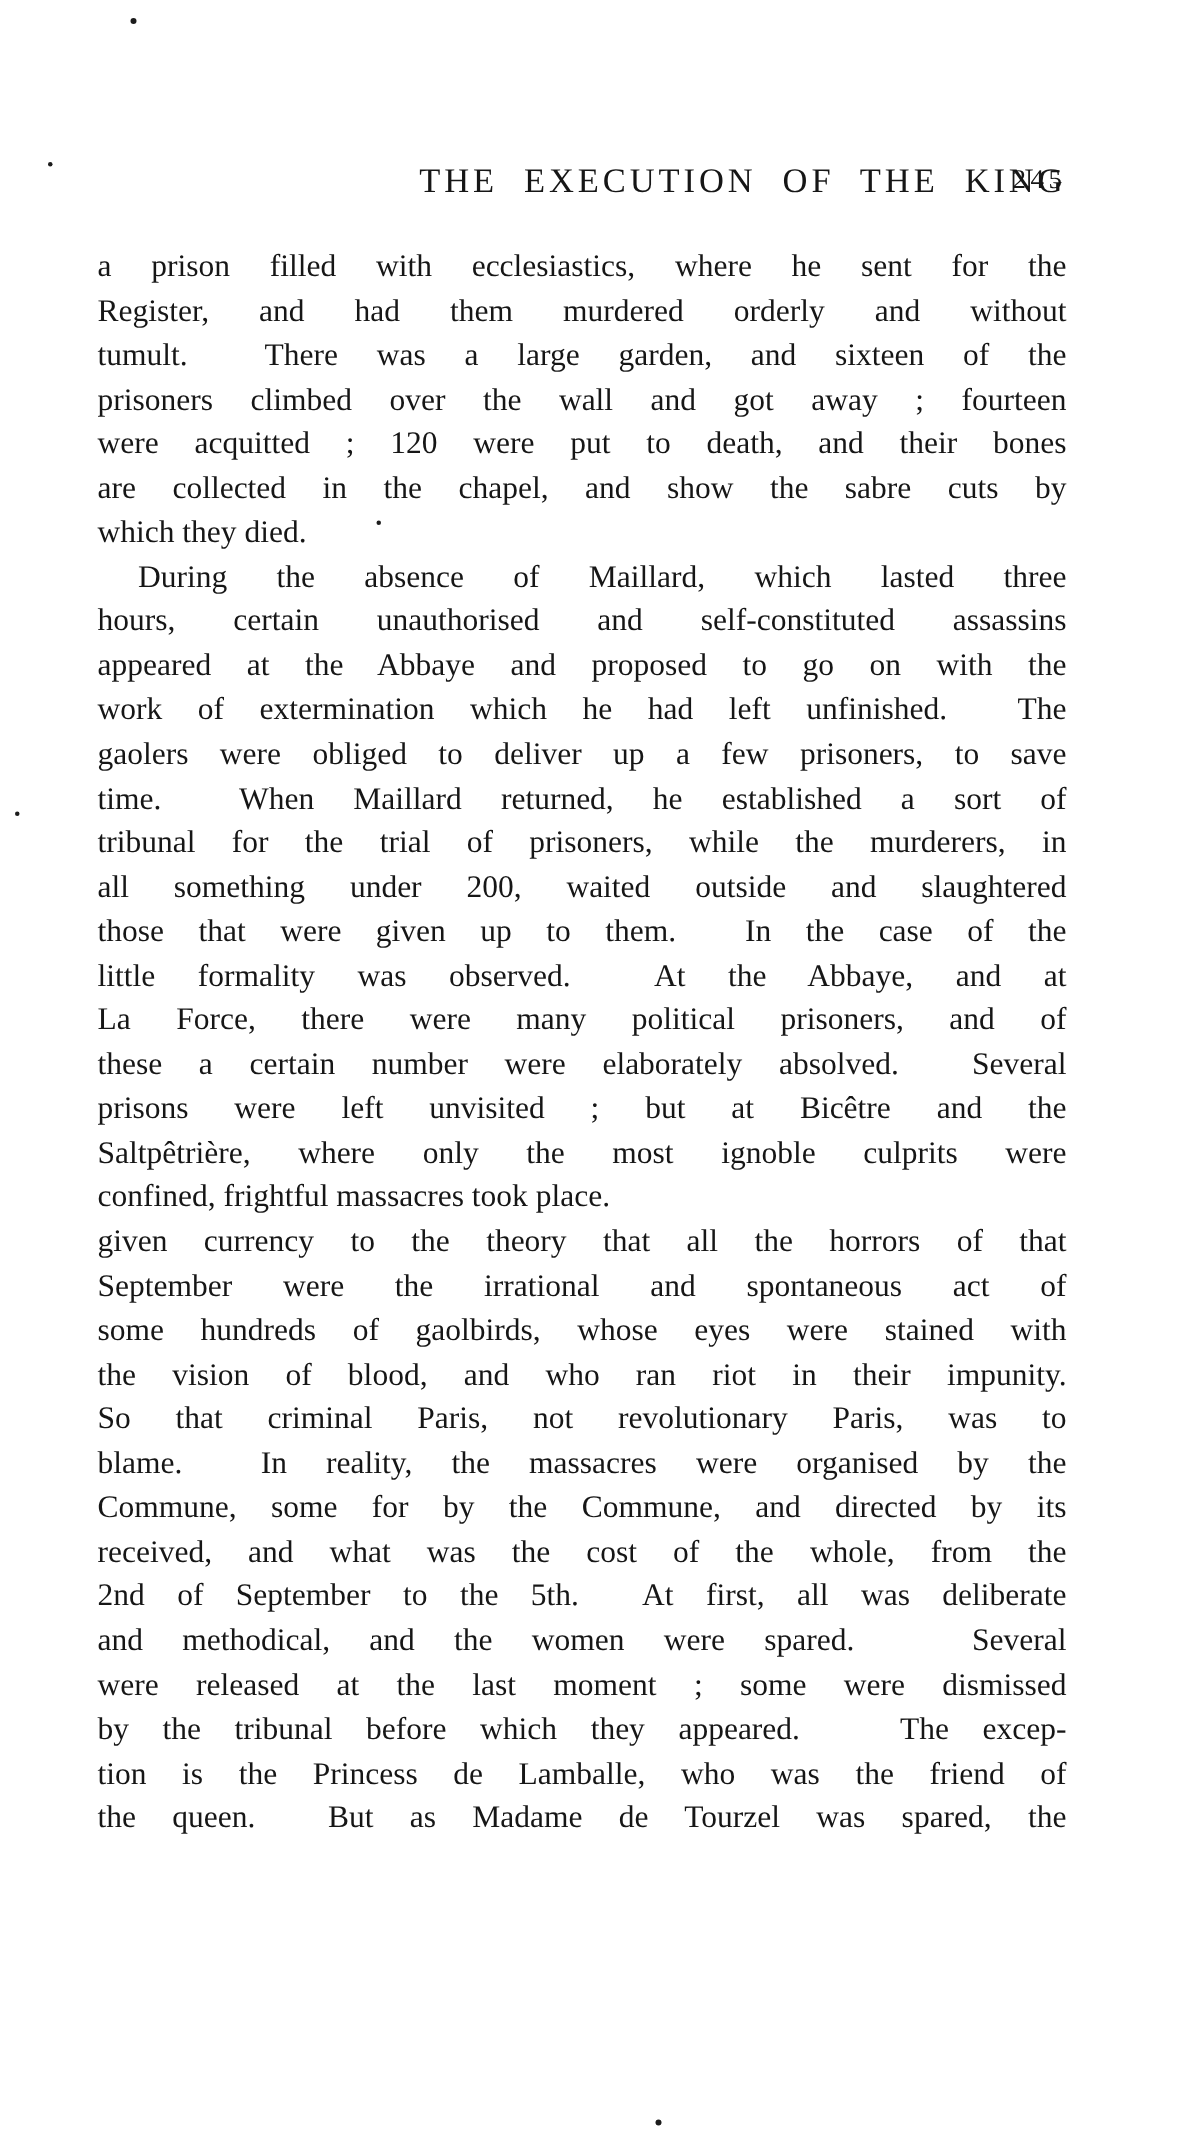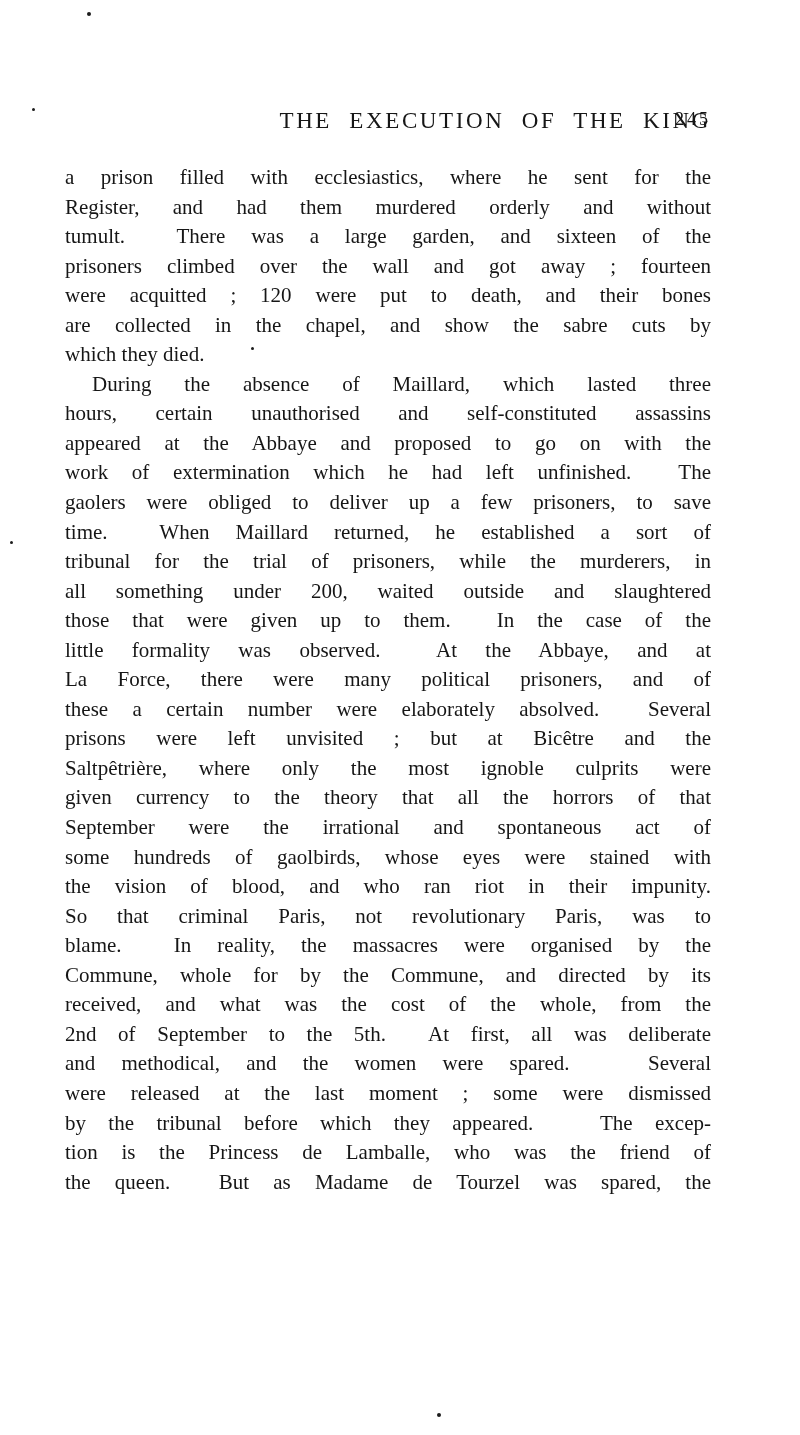--- a/index.html
+++ b/index.html
@@ -85,29 +85,30 @@
         <div class="line">gaolers were obliged to deliver up a few prisoners, to save</div>
         <div class="line">time.  When Maillard returned, he established a sort of</div>
         <div class="line">tribunal for the trial of prisoners, while the murderers, in</div>
         <div class="line">all something under 200, waited outside and slaughtered</div>
         <div class="line">those that were given up to them.  In the case of the</div>
         <div class="line">little formality was observed.  At the Abbaye, and at</div>
         <div class="line">La Force, there were many political prisoners, and of</div>
         <div class="line">these a certain number were elaborately absolved.  Several</div>
         <div class="line">prisons were left unvisited ; but at Bicêtre and the</div>
         <div class="line">Saltpêtrière, where only the most ignoble culprits were</div>
+        <div class="line last">confined, frightful massacres took place.</div>
       </div>
       <div class="paragraph">
         <div class="line">given currency to the theory that all the horrors of that</div>
         <div class="line">September were the irrational and spontaneous act of</div>
         <div class="line">some hundreds of gaolbirds, whose eyes were stained with</div>
         <div class="line">the vision of blood, and who ran riot in their impunity.</div>
         <div class="line">So that criminal Paris, not revolutionary Paris, was to</div>
         <div class="line">blame.  In reality, the massacres were organised by the</div>
-        <div class="line">Commune, whole for by the Commune, and directed by its</div>
+        <div class="line">Commune, some for by the Commune, and directed by its</div>
         <div class="line">received, and what was the cost of the whole, from the</div>
         <div class="line">2nd of September to the 5th.  At first, all was deliberate</div>
         <div class="line">and methodical, and the women were spared.   Several</div>
         <div class="line">were released at the last moment ; some were dismissed</div>
         <div class="line">by the tribunal before which they appeared.   The excep-</div>
         <div class="line">tion is the Princess de Lamballe, who was the friend of</div>
         <div class="line">the queen.  But as Madame de Tourzel was spared, the</div>
       </div>
     </div>
 

